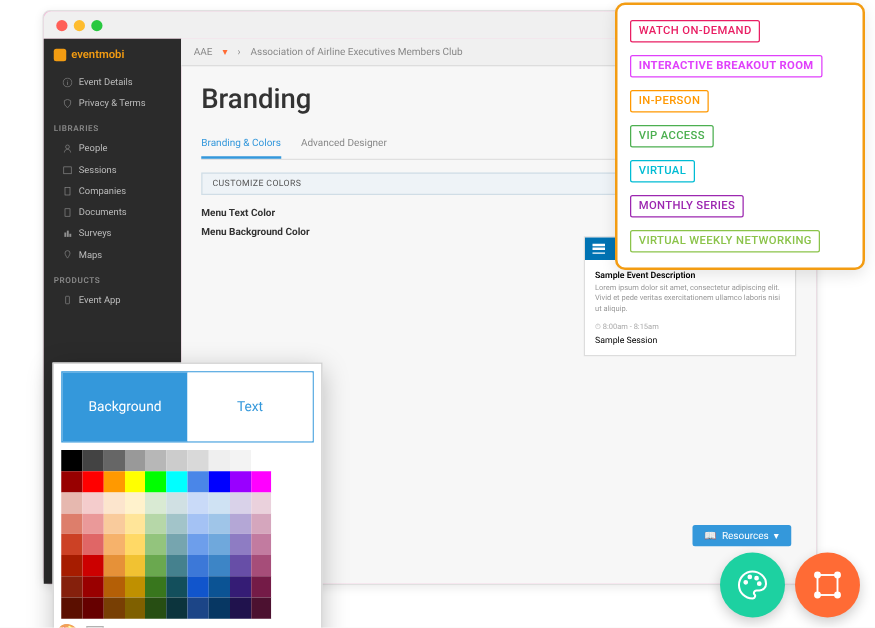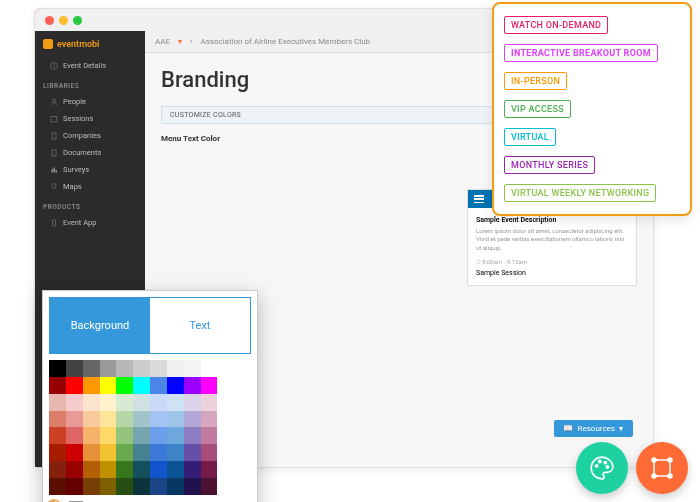--- a/index.html
+++ b/index.html
@@ -70,20 +70,26 @@
         <div class="brand-icon"></div>
         <span>eventmobi</span>
       </div>
       <div class="side-item">
         <svg class="side-icon" viewBox="0 0 16 16" fill="currentColor">
             <circle cx="8" cy="8" r="7" fill="none" stroke="currentColor"></circle>
             <text x="8" y="12" text-anchor="middle" font-size="10">i</text>
           </svg>
         <span>Event Details</span>
       </div>
+      <div class="side-item">
+        <svg class="side-icon" viewBox="0 0 16 16" fill="currentColor">
+            <path d="M8 1l5 2v4c0 4-5 7-5 7s-5-3-5-7V3z" fill="none" stroke="currentColor"></path>
+          </svg>
+        <span>Privacy &amp; Terms</span>
+      </div>
       <div class="side-section">LIBRARIES</div>
       <div class="side-item">
           <svg class="side-icon" viewBox="0 0 16 16" fill="currentColor">
             <circle cx="8" cy="5" r="3" fill="none" stroke="currentColor"></circle>
             <path d="M3 14c0-3 2-5 5-5s5 2 5 5" fill="none" stroke="currentColor"></path>
           </svg>
           <span>People</span>
         </div>
       <div class="side-item">
           <svg class="side-icon" viewBox="0 0 16 16" fill="currentColor">
@@ -127,22 +133,27 @@
     </div>
     <div class="main">
       <div class="crumbs">
         <span>AAE</span>
         <span style="color:#ff6b35">▾</span>
         <span>›</span>
         <span>Association of Airline Executives Members Club</span>
       </div>
       <div class="content">
         <div class="h1">Branding</div>
+        <div class="tabs">
+          <div class="tab active">Branding &amp; Colors</div>
+          <div class="tab">Advanced Designer</div>
+        </div>
         <div class="panel">CUSTOMIZE COLORS</div>
         <div class="field-label">Menu Text Color</div>
+        <div class="field-label">Menu Background Color</div>
       </div>
       <div class="preview">
         <div class="preview-bar">
           <div class="burger">
               <span></span>
               <span></span>
               <span></span>
             </div>
         </div>
         <div class="preview-body">

